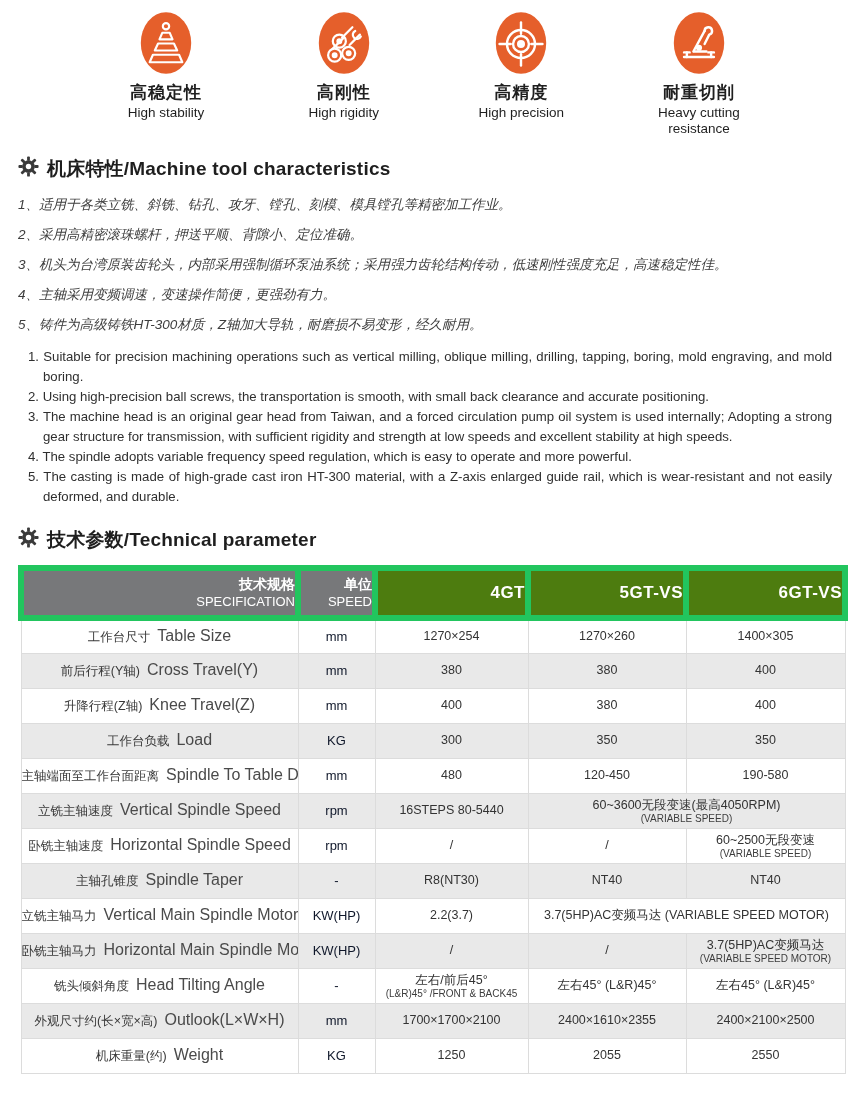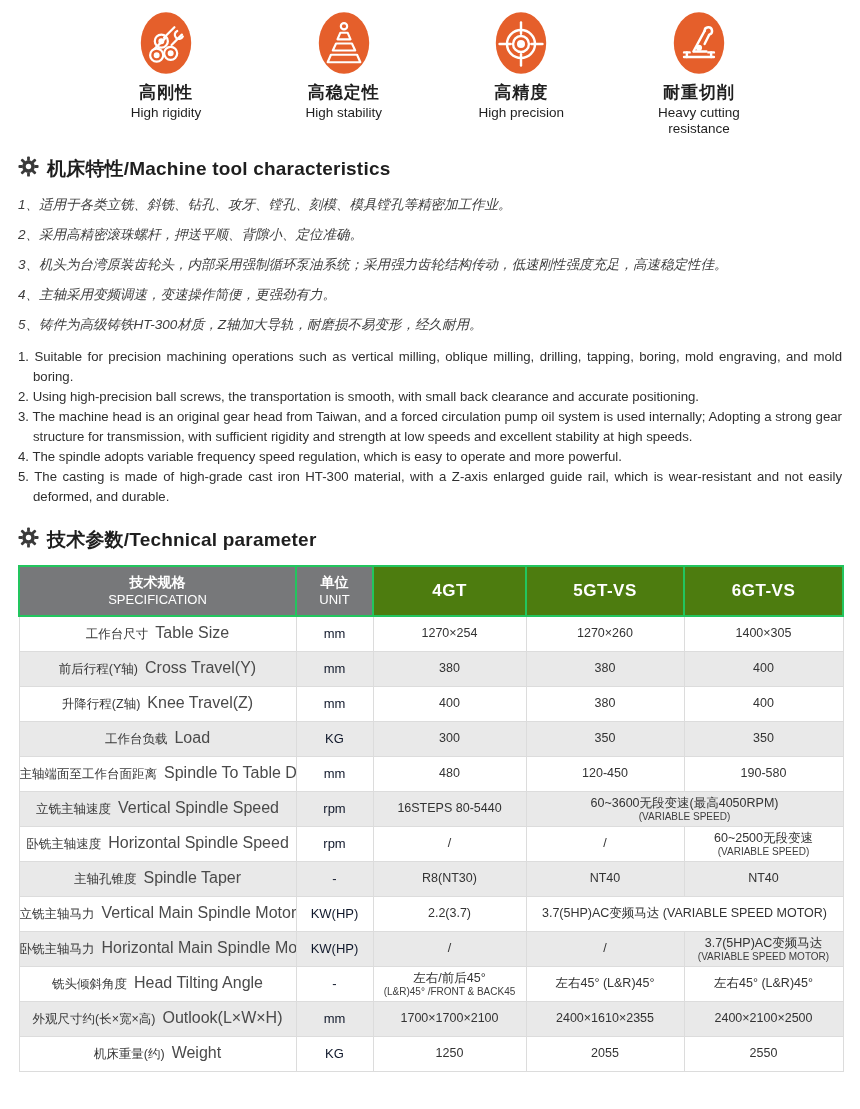--- a/index.html
+++ b/index.html
@@ -31,32 +31,32 @@
     display:flex; align-items:center; gap:8px;
     margin:20px 18px 4px 18px;
     font-size:19px; font-weight:700; color:#1e1e1e;
     letter-spacing:0.2px;
   }
   .sec-head svg { width:21px; height:21px; flex:0 0 auto; }
 
   
   .cn-list { list-style:none; margin:8px 0 0; padding:0 18px;font-style:italic; }
   .cn-list li { font-size:13.5px; color:#3d3d3d; line-height:30px; }
-  .en-list { list-style:none; margin:7px 0 0; padding:0 18px; }
+  .en-list { list-style:none; margin:7px 0 0; padding:0 28px; }
   .en-list li {
     font-size:13.2px; color:#2f2f2f; line-height:20px;
     text-align:justify; padding-left:15px; text-indent:-15px;
   }
 
   
   .spec-table {
     width:824px; margin:12px 18px 0;
     border-collapse:collapse; table-layout:fixed;
   }
-  .spec-table thead th { border:2px solid #22c55e; color:#ffffff; height:50px; padding:0; }
+  .spec-table thead th { border:6px solid #22c55e; color:#ffffff; height:50px; padding:0;text-align:right; }
   .th-gray { background:#77787A; }
   .th-orange { background:#4d7c0f; font-size:17px; font-weight:700; letter-spacing:0.5px; }
   .th-spec-cn, .th-unit-cn { font-size:14px; font-weight:700; line-height:1.25; }
   .th-spec-en, .th-unit-en { font-size:13px; font-weight:400; line-height:1.25; }
   .th-unit-en { font-size:13px; }
 
   .spec-table tbody td {
     border:1px solid #DCDCDC; height:35px; padding:0;
     text-align:center; vertical-align:middle;
   }
@@ -66,20 +66,36 @@
   td.spec .en { font-size:16px; color:#4a4a4a; }
   td.unit { font-size:13px; color:#0f172a; }
   td.val { font-size:12.5px; color:#333333; }
   td.val .main { line-height:1.2; }
   td.val .sub { font-size:10px; line-height:1.1; color:#3c3c3c; }
 </style>
 </head>
 <body>
 
 <div class="features">
+
+  <div class="feature">
+    <span>
+      <svg viewBox="0 0 60 72">
+        <ellipse cx="30" cy="35" rx="27" ry="33" fill="#E55F2B"></ellipse>
+        <g fill="none" stroke="#fff" stroke-width="2.3" stroke-linejoin="round">
+          <circle cx="30" cy="17" r="3.4"></circle>
+          <path d="M26 24 L34 24 L37 31 L23 31 Z"></path>
+          <path d="M21.5 35.5 L38.5 35.5 L42 43 L18 43 Z"></path>
+          <path d="M16 47.5 L44 47.5 L47.5 55.5 L12.5 55.5 Z"></path>
+        </g>
+      </svg>
+    </span>
+    <div class="f-cn">高稳定性</div>
+    <div class="f-en">High stability</div>
+  </div>
 
   <div class="feature">
     <span>
       <svg viewBox="0 0 60 72">
         <ellipse cx="30" cy="35" rx="27" ry="33" fill="#E55F2B"></ellipse>
         <g fill="none" stroke="#fff" stroke-width="2.4" stroke-linecap="round">
           <path d="M28 29 L39 18"></path>
             <path d="M36 37 L47 26"></path>
           <path d="M18 41 L29 30"></path>
             <path d="M42 22 a4.5 4.5 0 1 0 6 6"></path>
@@ -87,36 +103,20 @@
             <circle cx="25" cy="33" r="2" fill="#fff"></circle>
           <circle cx="20" cy="48" r="7"></circle>
             <circle cx="20" cy="48" r="2" fill="#fff"></circle>
           <circle cx="35" cy="46" r="7"></circle>
             <circle cx="35" cy="46" r="2" fill="#fff"></circle>
         </g>
       </svg>
     </span>
     <div class="f-cn">高刚性</div>
     <div class="f-en">High rigidity</div>
-  </div>
-
-  <div class="feature">
-    <span>
-      <svg viewBox="0 0 60 72">
-        <ellipse cx="30" cy="35" rx="27" ry="33" fill="#E55F2B"></ellipse>
-        <g fill="none" stroke="#fff" stroke-width="2.3" stroke-linejoin="round">
-          <circle cx="30" cy="17" r="3.4"></circle>
-          <path d="M26 24 L34 24 L37 31 L23 31 Z"></path>
-          <path d="M21.5 35.5 L38.5 35.5 L42 43 L18 43 Z"></path>
-          <path d="M16 47.5 L44 47.5 L47.5 55.5 L12.5 55.5 Z"></path>
-        </g>
-      </svg>
-    </span>
-    <div class="f-cn">高稳定性</div>
-    <div class="f-en">High stability</div>
   </div>
 
   <div class="feature">
     <span>
       <svg viewBox="0 0 60 72">
         <ellipse cx="30" cy="35" rx="27" ry="33" fill="#E55F2B"></ellipse>
         <g fill="none" stroke="#fff" stroke-width="2.6" stroke-linecap="round">
           <circle cx="30" cy="36" r="15"></circle>
           <circle cx="30" cy="36" r="8.5"></circle>
           <circle cx="30" cy="36" r="3" fill="#fff"></circle>
@@ -219,21 +219,21 @@
       <col style="width:159px">
   </colgroup>
   <thead>
     <tr>
       <th class="th-gray">
         <div class="th-spec-cn">技术规格</div>
         <div class="th-spec-en">SPECIFICATION</div>
       </th>
       <th class="th-gray">
         <div class="th-unit-cn">单位</div>
-        <div class="th-unit-en">UNIT</div>
+        <div class="th-unit-en">SPEED</div>
       </th>
       <th class="th-orange">4GT</th>
       <th class="th-orange">5GT-VS</th>
       <th class="th-orange">6GT-VS</th>
     </tr>
   </thead>
   <tbody>
       <tr>
         <td class="spec"><span class="cn">工作台尺寸</span><span class="en">Table Size</span></td>
         <td class="unit">mm</td>

